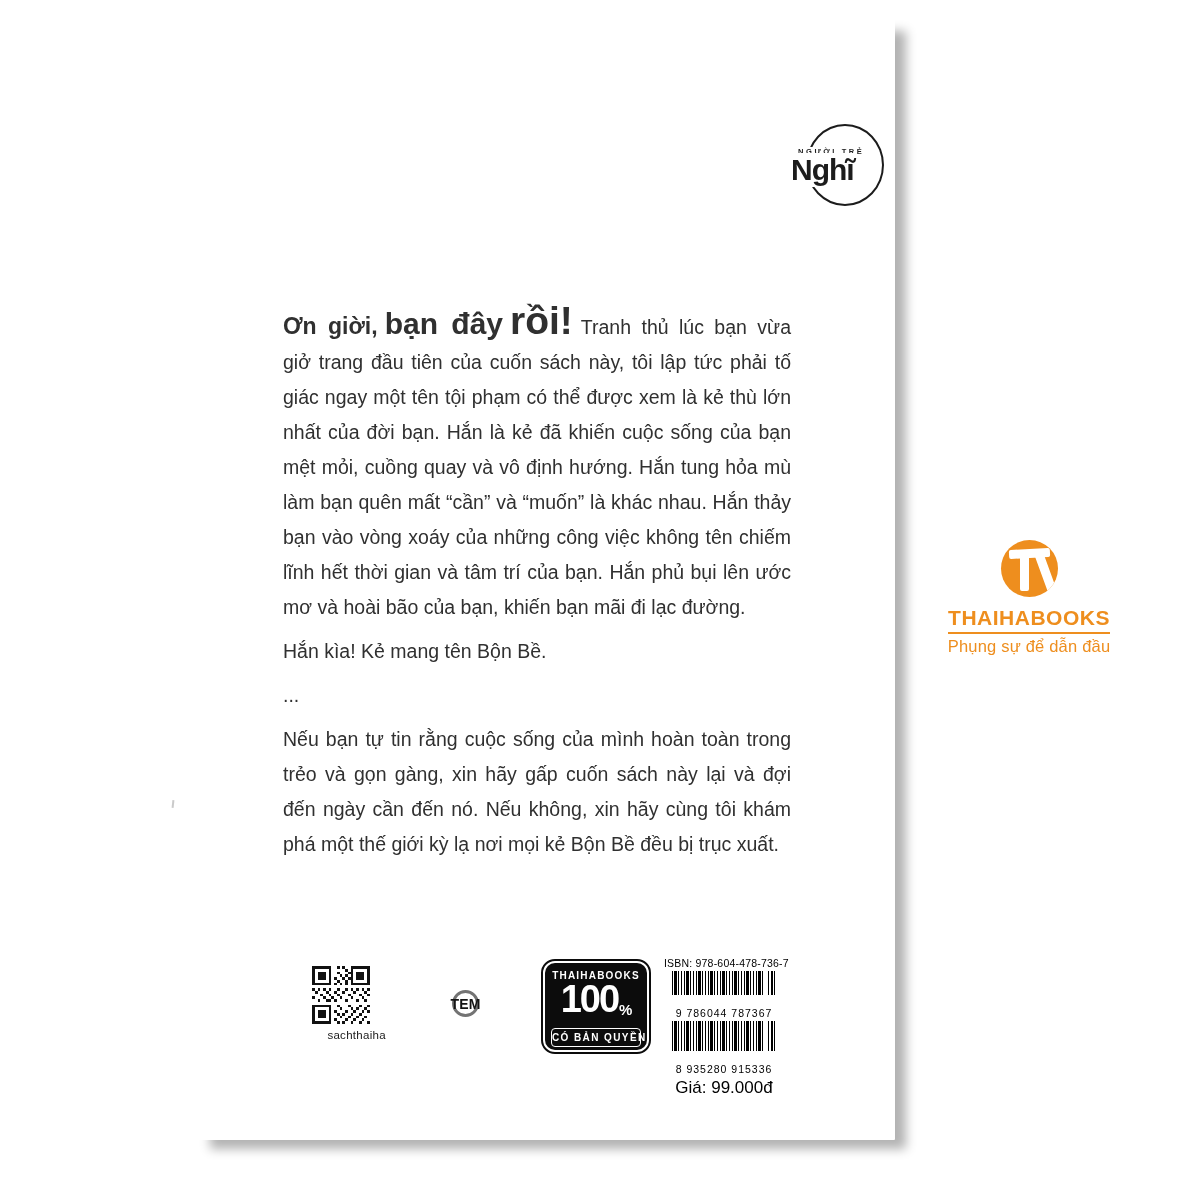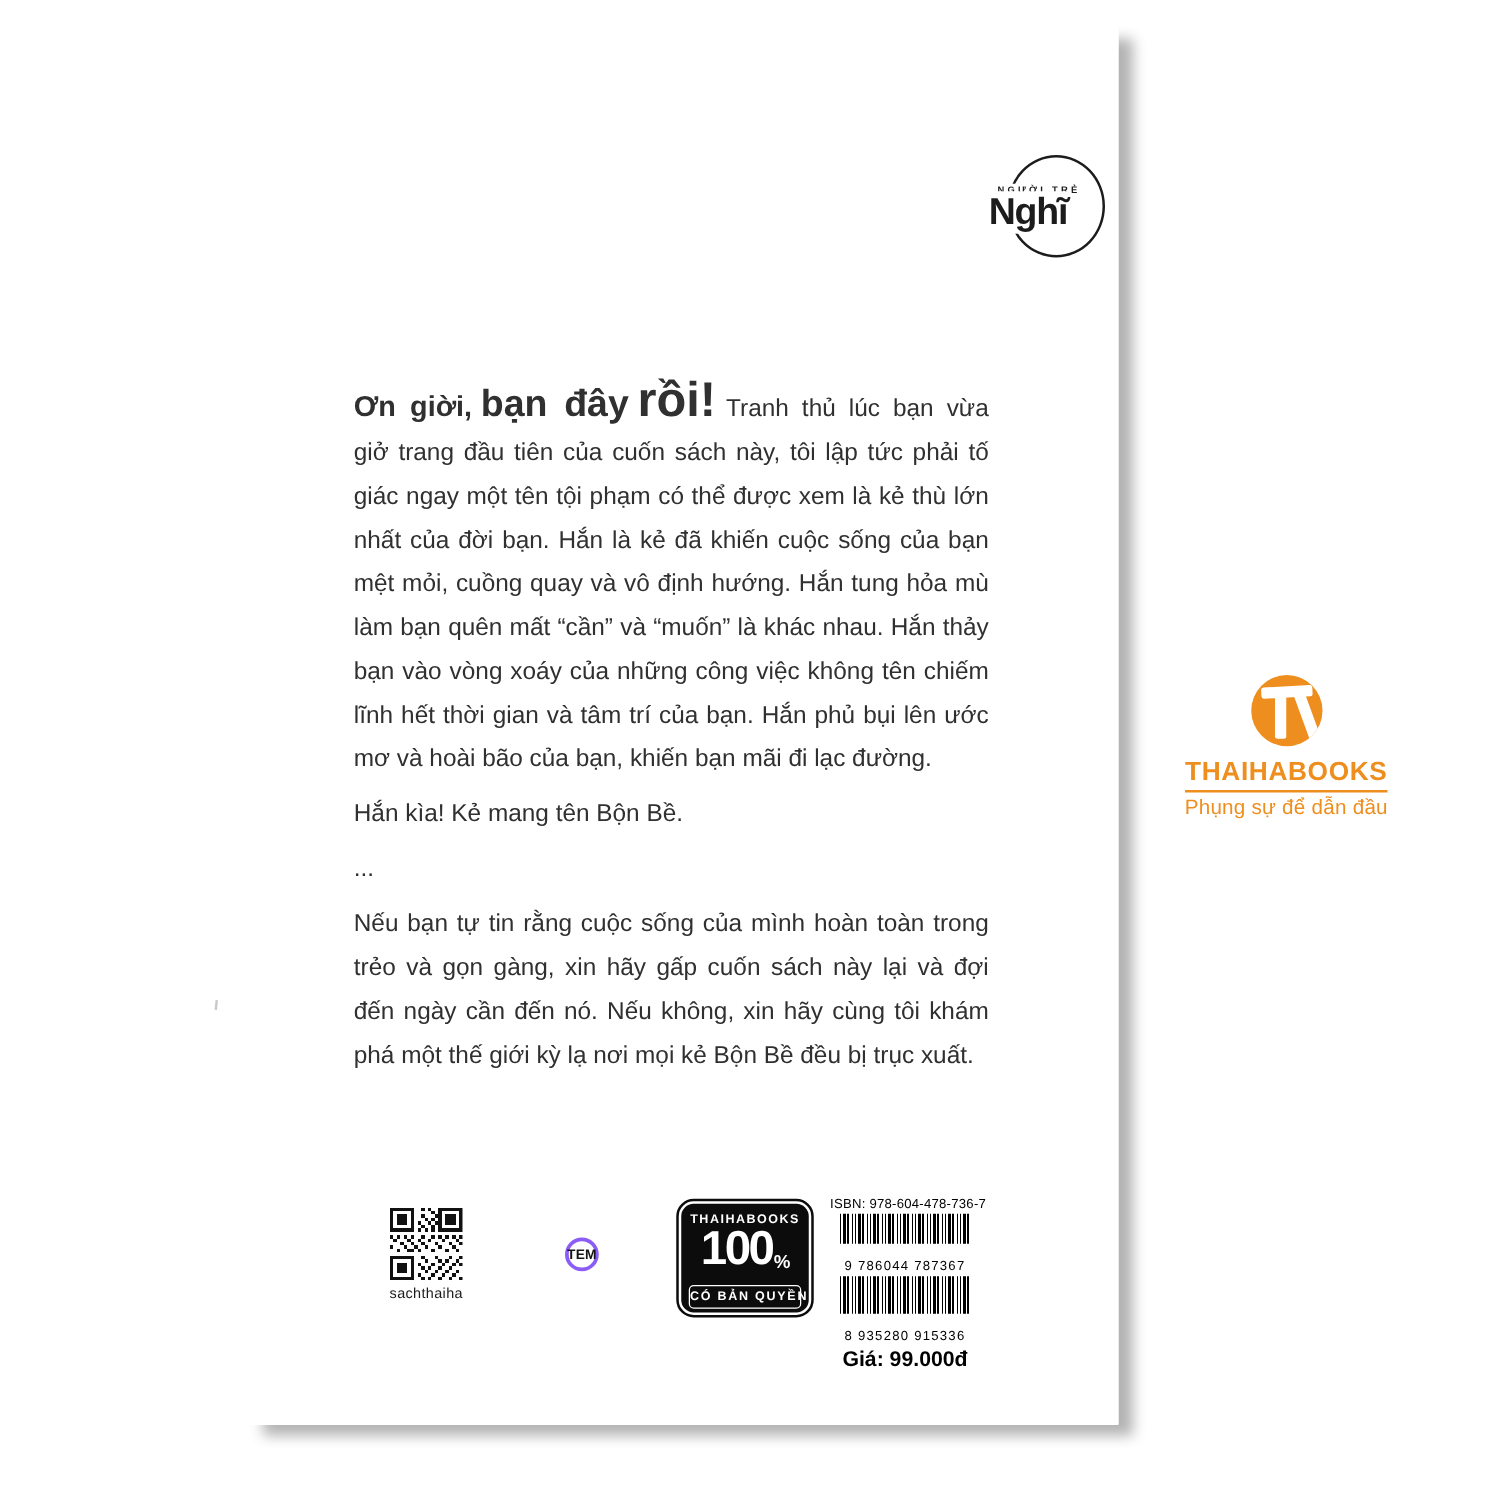--- a/index.html
+++ b/index.html
@@ -48,29 +48,29 @@
   .thb-bar-v{left:19px;top:13px;width:9px;height:38px;}
   .thb-bar-d{left:33px;top:13px;width:9px;height:40px;transform:rotate(-20deg);transform-origin:top center;}
   .thb-name{
     display:inline-block;margin-top:9px;color:#EE8E1E;
     font-size:21px;font-weight:700;letter-spacing:0.5px;
     border-bottom:2.5px solid #EE8E1E;padding-bottom:2px;white-space:nowrap;
   }
   .thb-tagline{margin-top:3px;color:#EE8E1E;font-size:16.5px;letter-spacing:0.2px;white-space:nowrap;}
 
   
-  .qr-wrap{position:absolute;left:111px;top:958px;width:90px;text-align:center;}
+  .qr-wrap{position:absolute;left:111px;top:958px;width:90px;text-align:right;}
   .qr{width:58px;height:58px;display:block;margin:0 auto;}
   .qr-caption{margin-top:5px;font-size:11.5px;color:#1a1a1a;letter-spacing:0.3px;}
 
   .tem{
     position:absolute;left:267px;top:982px;width:21px;height:21px;
-    border:3px solid #8b5cf6;border-radius:50%;
+    border:3px solid #737373;border-radius:50%;
     display:flex;align-items:center;justify-content:center;
-    font-size:11px;font-weight:700;color:#141414;letter-spacing:0.2px;
+    font-size:14px;font-weight:700;color:#141414;letter-spacing:0.2px;
   }
 
   .badge{
     position:absolute;left:360px;top:955px;width:102px;height:87px;
     background:#0c0c0c;border-radius:10px;
     outline:2px solid #0c0c0c;outline-offset:2px;
     color:#fff;text-align:center;
   }
   .badge-brand{margin-top:7px;font-size:10px;font-weight:700;letter-spacing:1.2px;}
   .badge-100{line-height:34px;margin-top:1px;}
@@ -86,21 +86,21 @@
   .bars{
     height:24px;width:104px;margin:2px auto 0 auto;
     background:repeating-linear-gradient(90deg,
       #000 0,#000 1px,#fff 1px,#fff 2.5px,
       #000 2.5px,#000 5px,#fff 5px,#fff 6px,
       #000 6px,#000 7px,#fff 7px,#fff 9.5px,
       #000 9.5px,#000 10.5px,#fff 10.5px,#fff 12px);
   }
   .bars2{height:30px;}
   .digits{font-size:10.5px;letter-spacing:1px;margin-top:12px;white-space:nowrap;}
-  .price{margin-top:3px;font-size:17px;font-weight:700;white-space:nowrap;text-align:center;}
+  .price{margin-top:3px;font-size:17px;font-weight:400;white-space:nowrap;text-align:center;}
 </style>
 </head>
 <body>
 
 <div class="stage">
 
   <div class="book-card">
 
     <span class="speck"></span>
 

